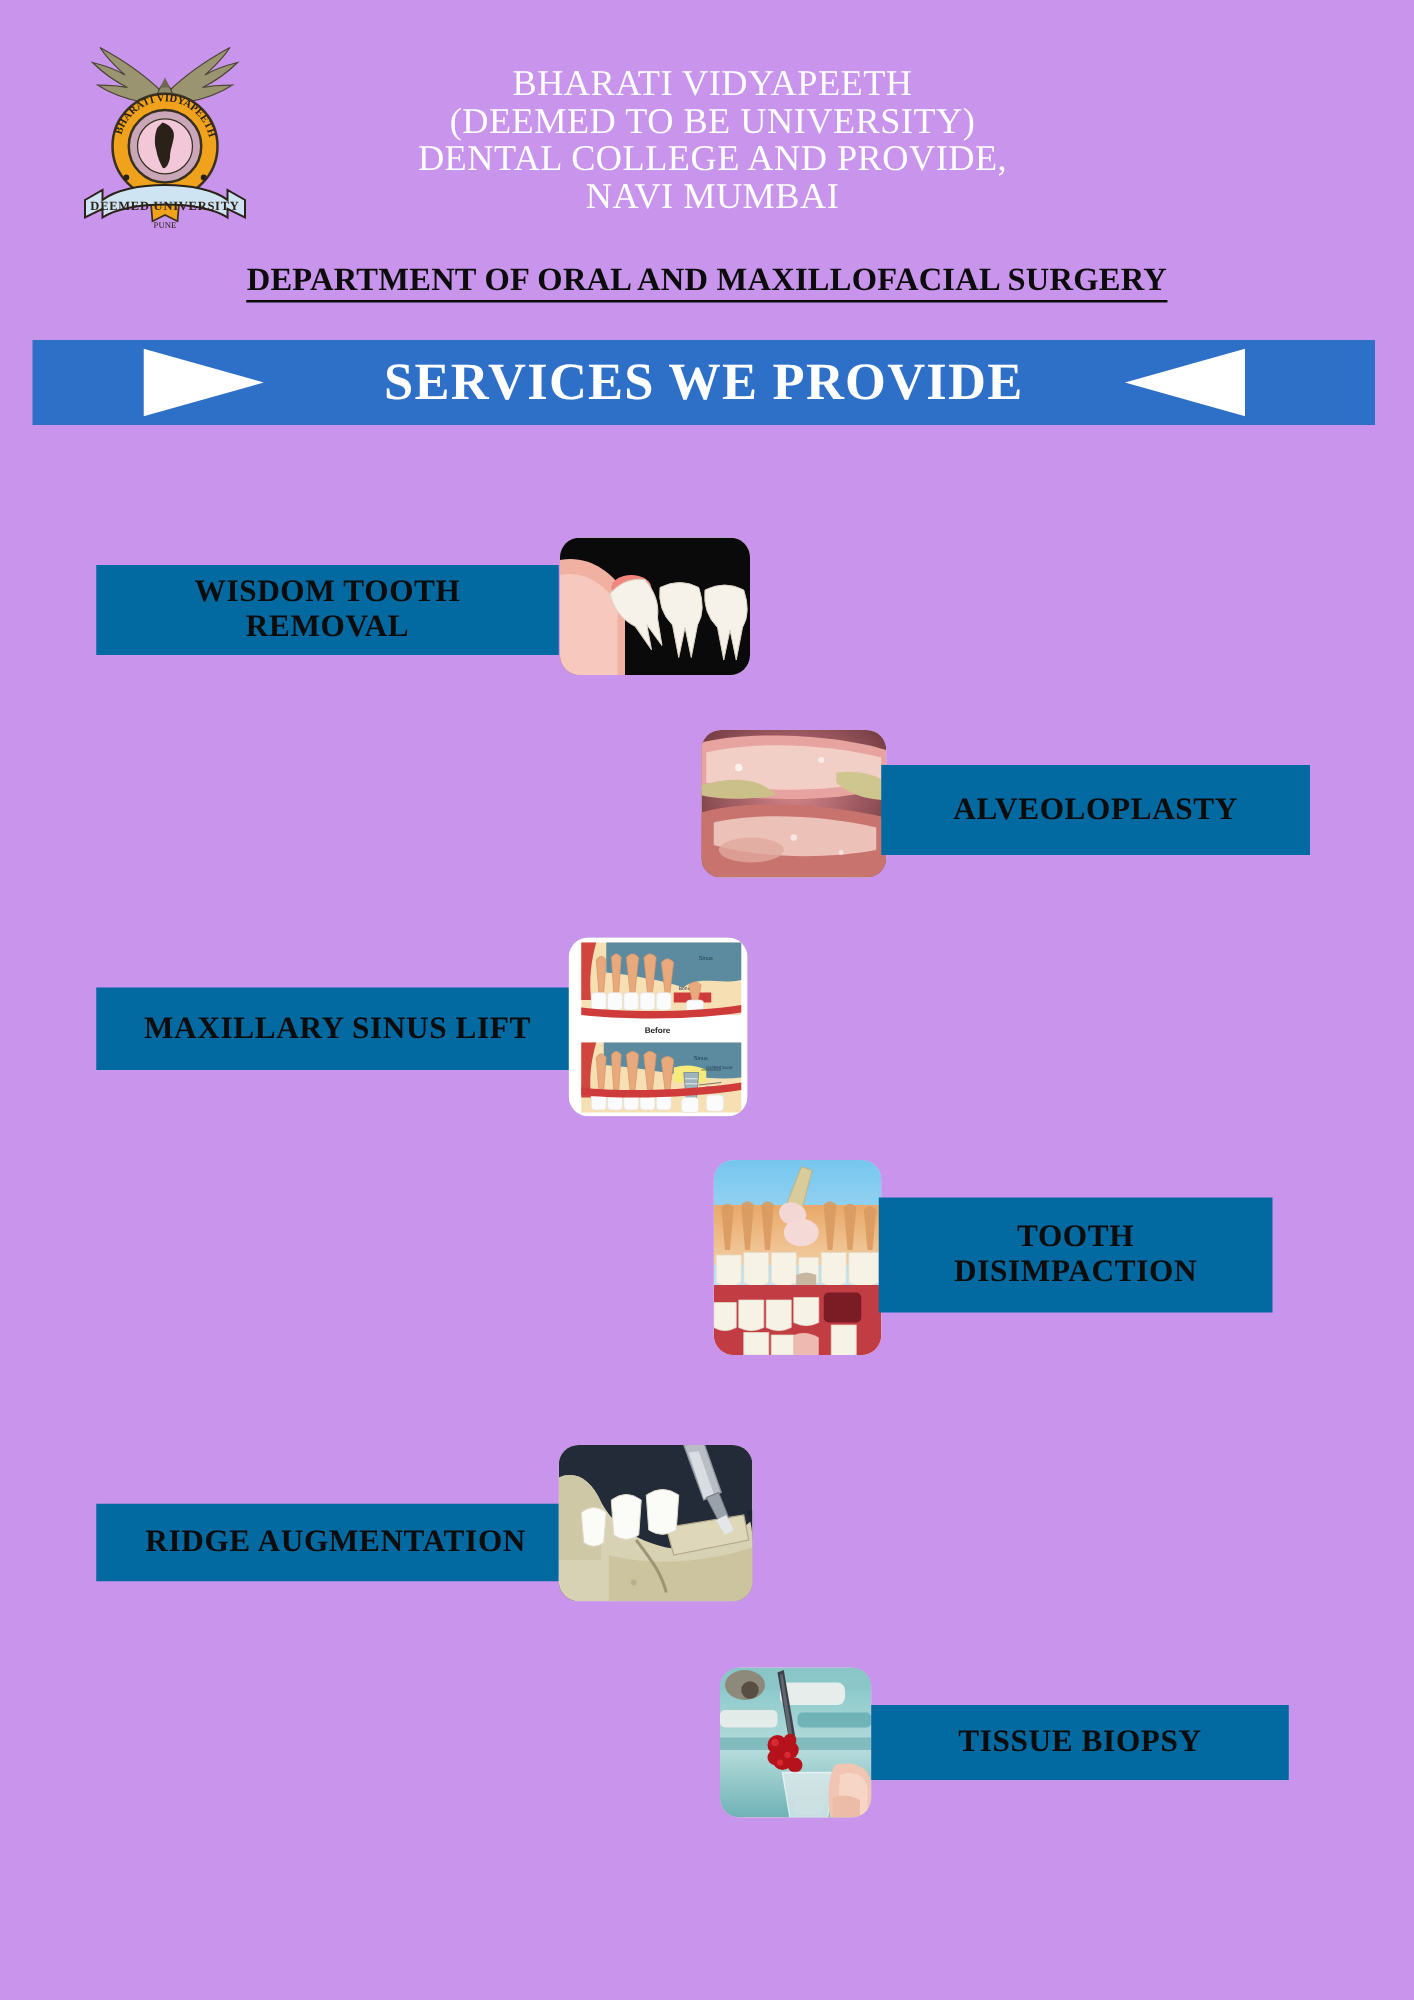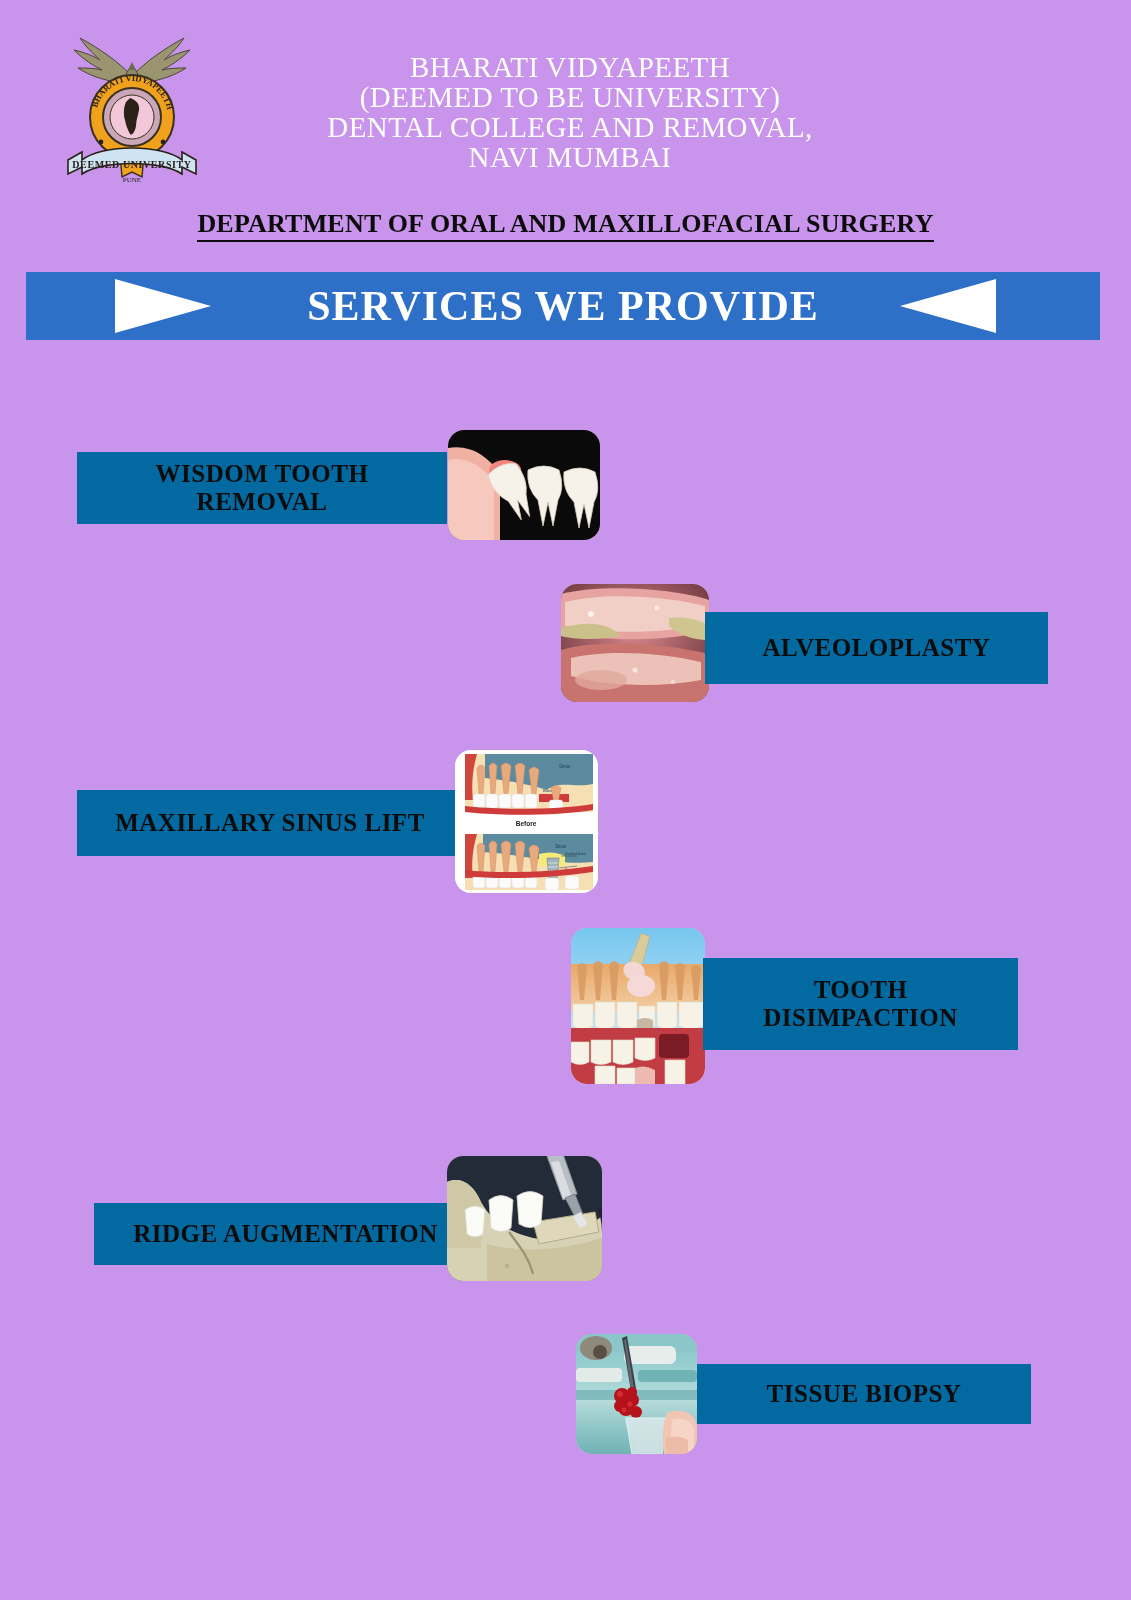--- a/index.html
+++ b/index.html
@@ -128,21 +128,21 @@
 
   #row-alveo .pic        { left: 561px; top: 584px;  width: 148px; height: 118px; }
   #row-alveo .label-box  { left: 705px; top: 612px;  width: 343px; height: 72px; }
 
   #row-sinus .label-box  { left: 77px;  top: 790px;  width: 386px; height: 66px; }
   #row-sinus .pic        { left: 455px; top: 750px;  width: 143px; height: 143px; }
 
   #row-disimp .pic       { left: 571px; top: 928px;  width: 134px; height: 156px; }
   #row-disimp .label-box { left: 703px; top: 958px;  width: 315px; height: 92px; }
 
-  #row-ridge .label-box  { left: 94px;  top: 1203px; width: 370px; height: 62px; padding-left: 27px; }
+  #row-ridge .label-box  { left: 77px;  top: 1203px; width: 370px; height: 62px; padding-left: 27px; }
   #row-ridge .pic        { left: 447px; top: 1156px; width: 155px; height: 125px; }
 
   #row-biopsy .pic       { left: 576px; top: 1334px; width: 121px; height: 120px; }
   #row-biopsy .label-box { left: 697px; top: 1364px; width: 334px; height: 60px; }
 </style>
 </head>
 <body>
 
 <div class="header">
 
@@ -181,21 +181,21 @@
       <path d="M16 138 L30 130 L30 138 C50 122 110 122 130 138 L130 130 L144 138 L144 152 L130 145
                L130 152 C110 138 50 138 30 152 L30 145 L16 152 Z" fill="#cfe4f2" stroke="#2a2118" stroke-width="1.6"></path>
       <text x="80" y="146" text-anchor="middle" font-family="Liberation Serif, serif" font-size="10" font-weight="bold" fill="#2a2118" letter-spacing="0.6">DEEMED UNIVERSITY</text>
       <text x="80" y="160" text-anchor="middle" font-family="Liberation Serif, serif" font-size="7" fill="#2a2118">PUNE</text>
     </svg>
   </div>
 
   <div class="uni-title">
     <span class="ln">BHARATI VIDYAPEETH</span>
     <span class="ln">(DEEMED TO BE UNIVERSITY)</span>
-    <span class="ln">DENTAL COLLEGE AND REMOVAL,</span>
+    <span class="ln">DENTAL COLLEGE AND PROVIDE,</span>
     <span class="ln">NAVI MUMBAI</span>
   </div>
 
 </div>
 
 <div class="dept-title">
   <span>DEPARTMENT OF ORAL AND MAXILLOFACIAL SURGERY</span>
 </div>
 
 <div class="banner">

